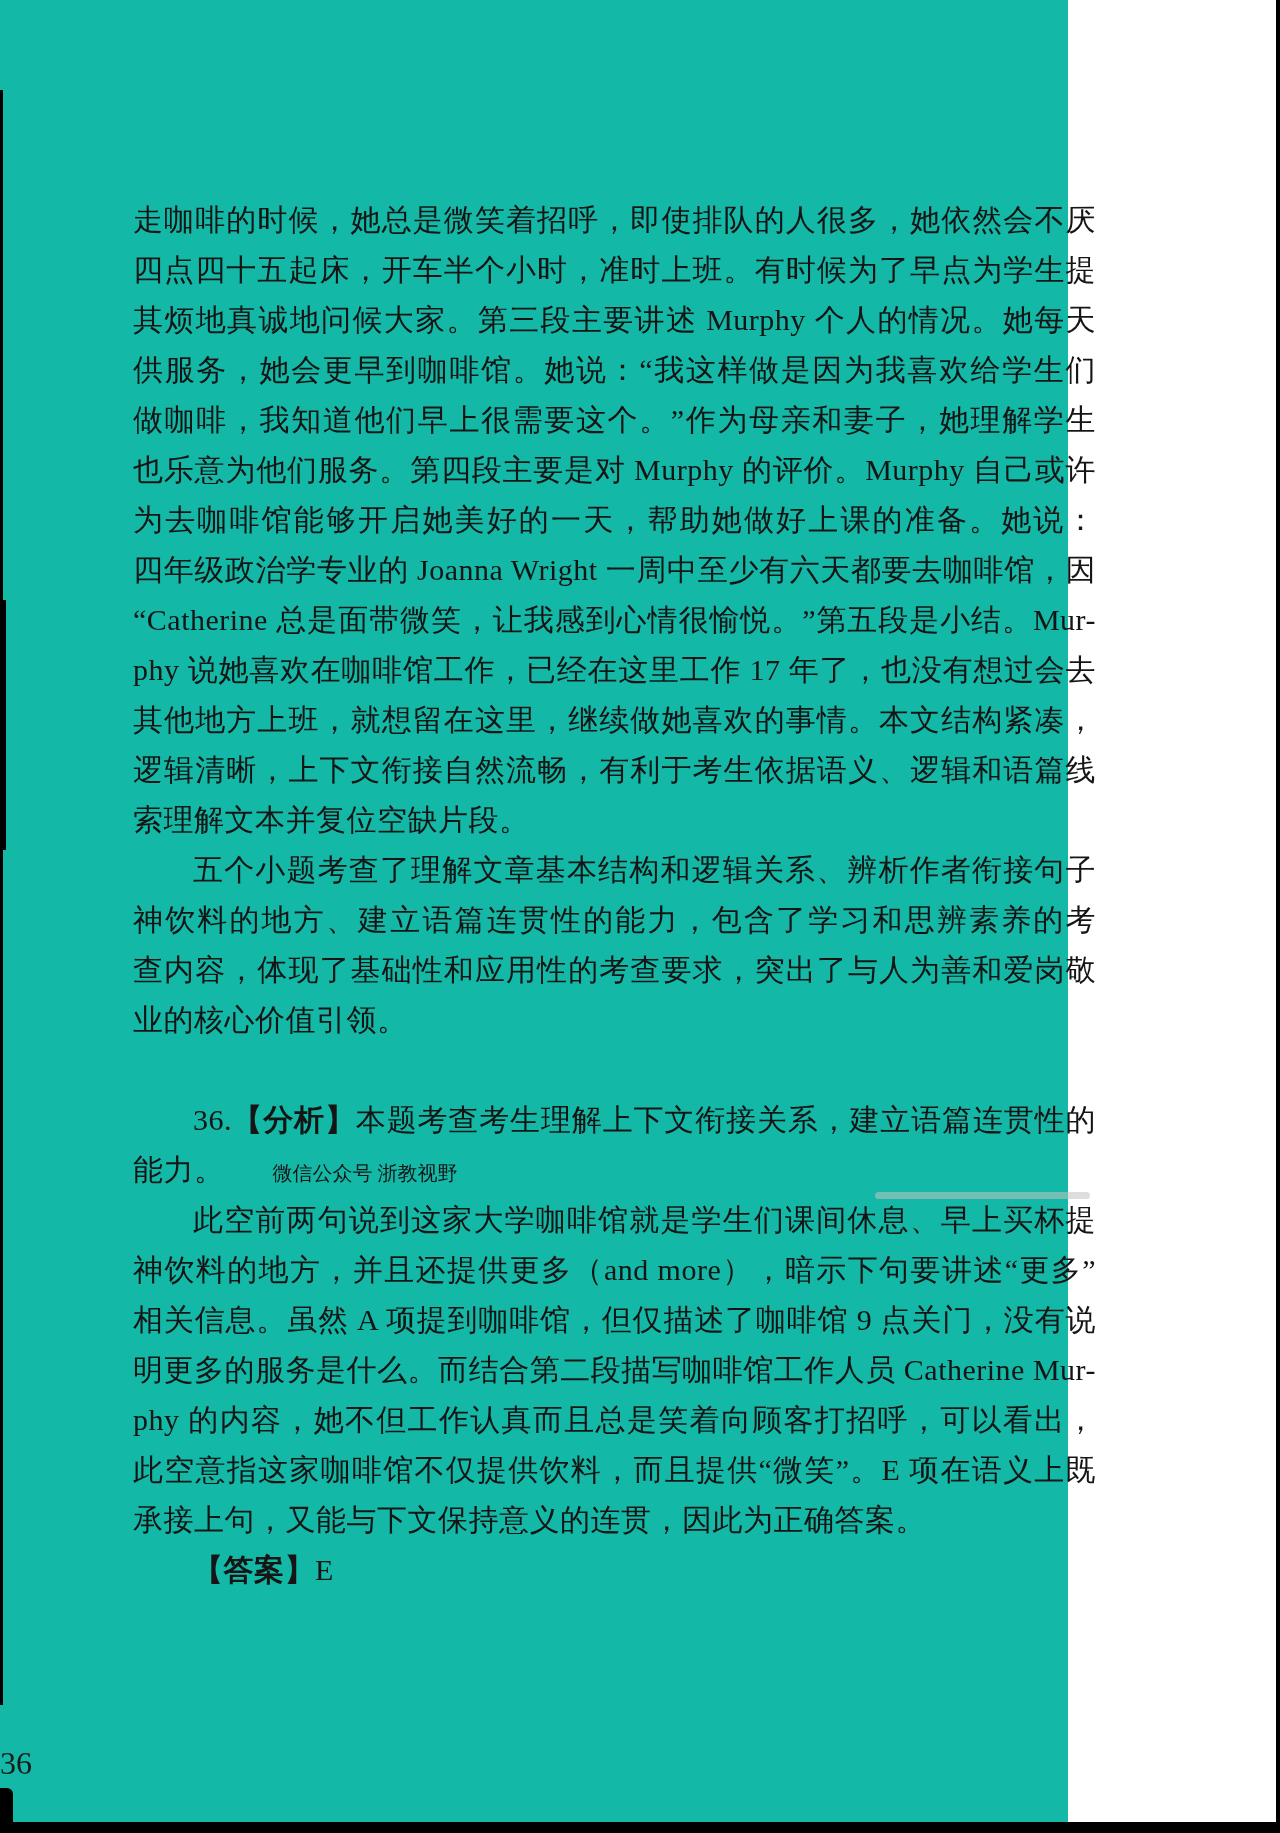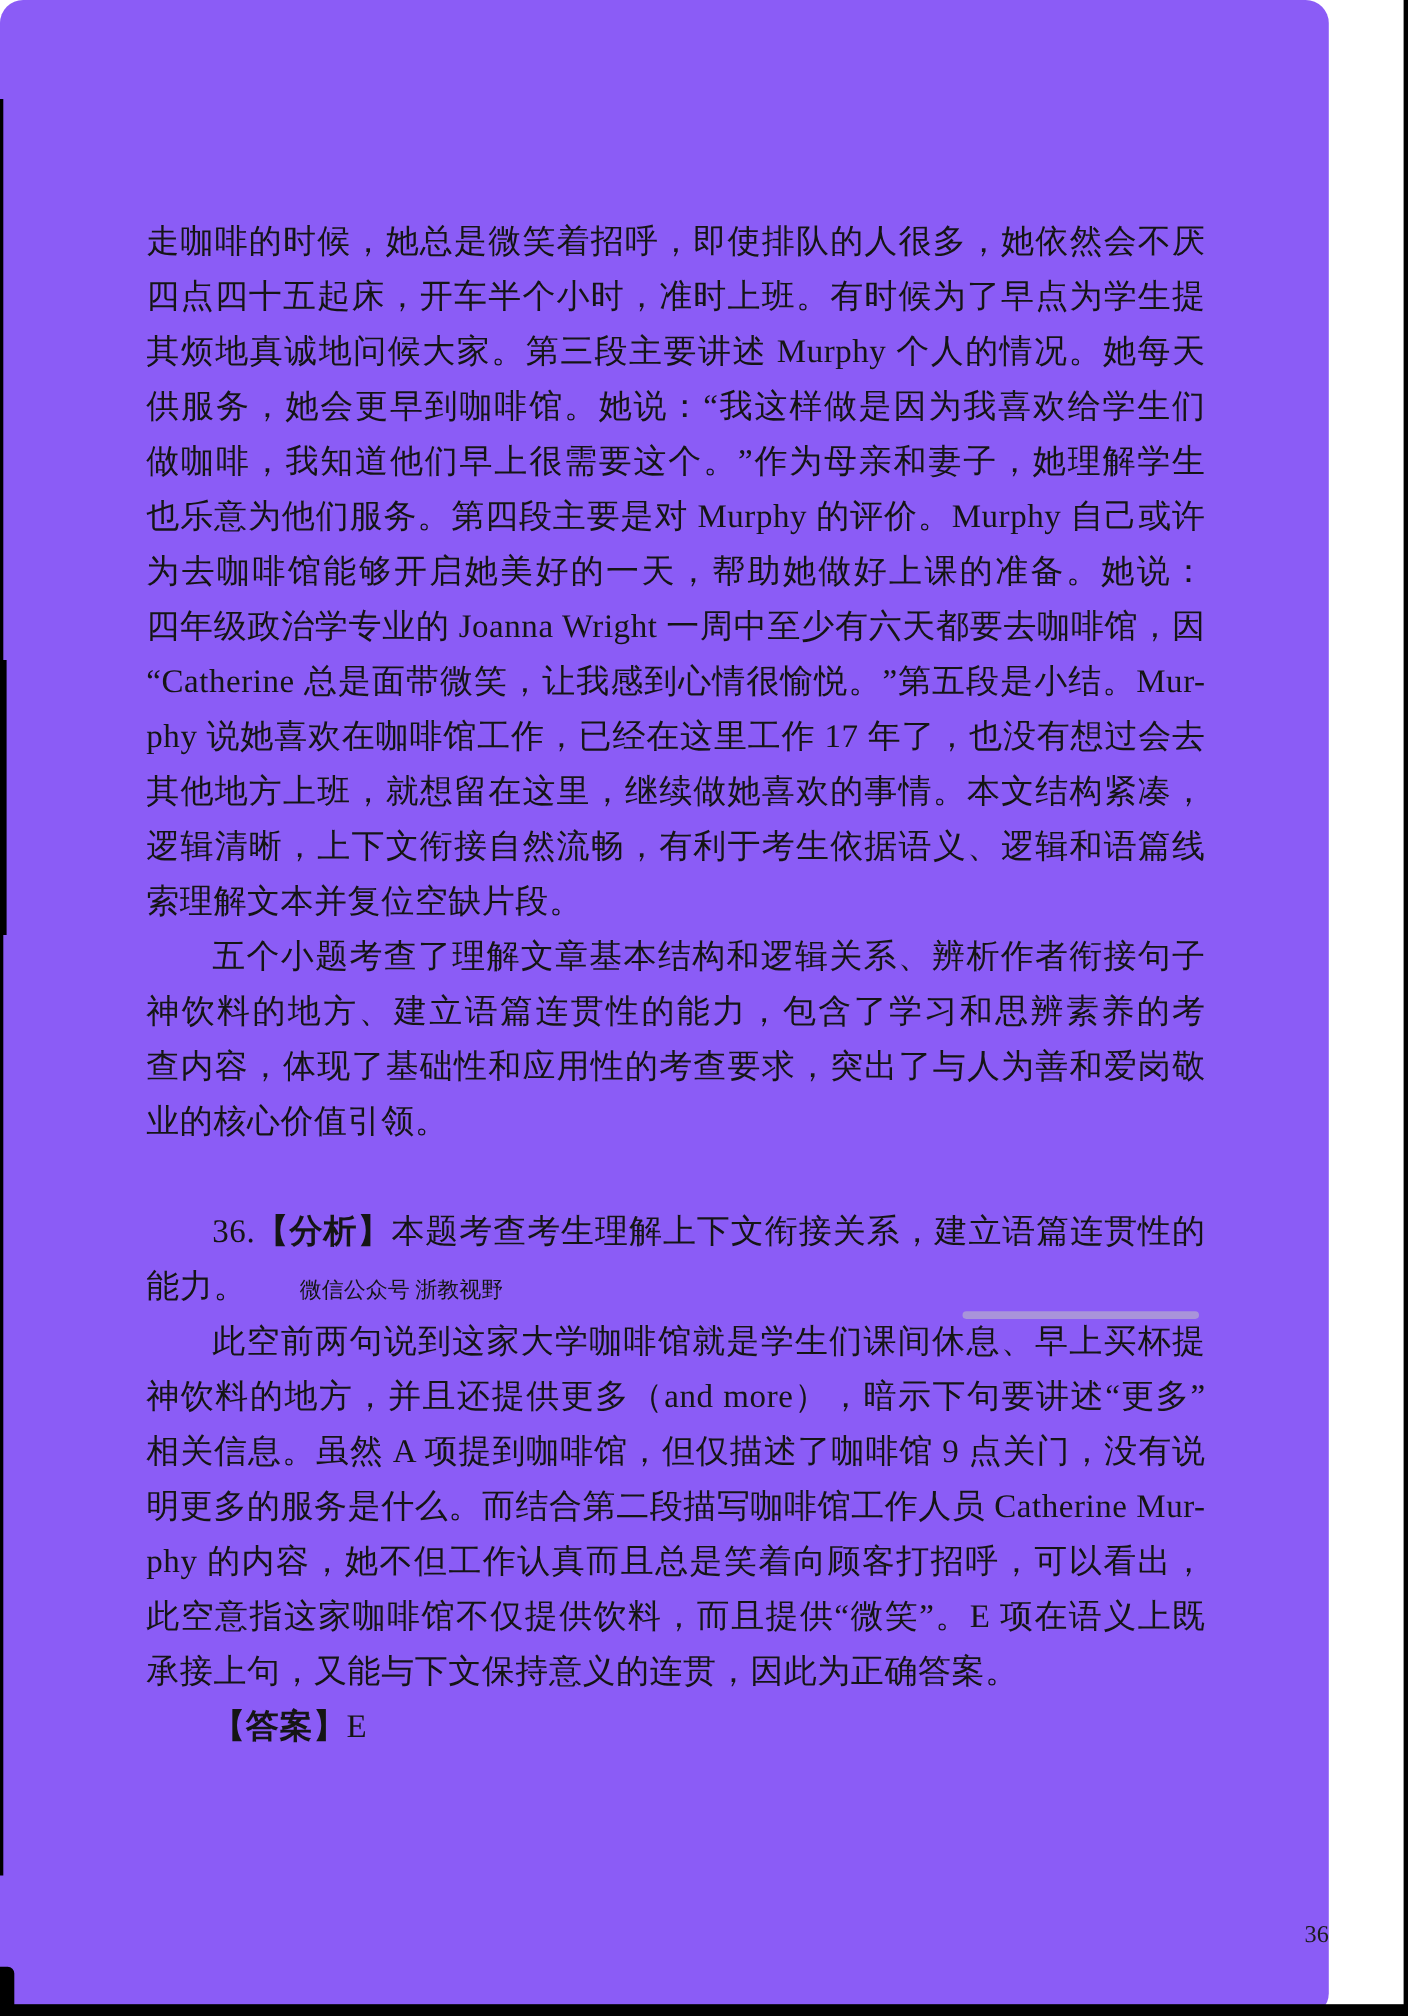--- a/index.html
+++ b/index.html
@@ -5,25 +5,24 @@
   html, body { margin: 0; padding: 0; }
   body {
     width: 1280px;
     height: 1833px;
     background: #ffffff;
     font-family: "Liberation Serif", "DejaVu Serif", serif;
     overflow: hidden;
   }
   .page {
     position: relative;
-    width: 1208px;
+    width: 1068px;
     height: 1833px;
-    background: #8b5cf6;
+    background: #14b8a6;
     color: #151515;
-    border-radius: 21px;
   }
   .text-block {
     position: absolute;
     left: 133px;
     top: 195px;
     width: 963px;
     font-size: 30px;
     line-height: 50px;
     letter-spacing: 0.5px;
   }
@@ -44,22 +43,22 @@
   .small-note {
     font-size: 20px;
     letter-spacing: 0;
     margin-left: 48px;
   }
   .page-number {
     position: absolute;
     top: 1745px;
     left: 0;
     width: 100%;
-    text-align: right;
-    font-size: 22px;
+    text-align: left;
+    font-size: 32px;
     color: #1c1c1c;
   }
   
   .artifact { position: absolute; background: #000; }
   .edge-right { left: 1276px; top: 0; width: 4px; height: 1833px; }
   .edge-left-thin { left: 0; top: 90px; width: 3px; height: 1615px; }
   .edge-left-thick { left: 0; top: 600px; width: 6px; height: 250px; }
   .corner-blob { left: 0; top: 1788px; width: 13px; height: 45px; border-radius: 0 6px 0 0; }
   .bottom-bar { left: 0; top: 1822px; width: 1280px; height: 11px; }
   .smudge {

